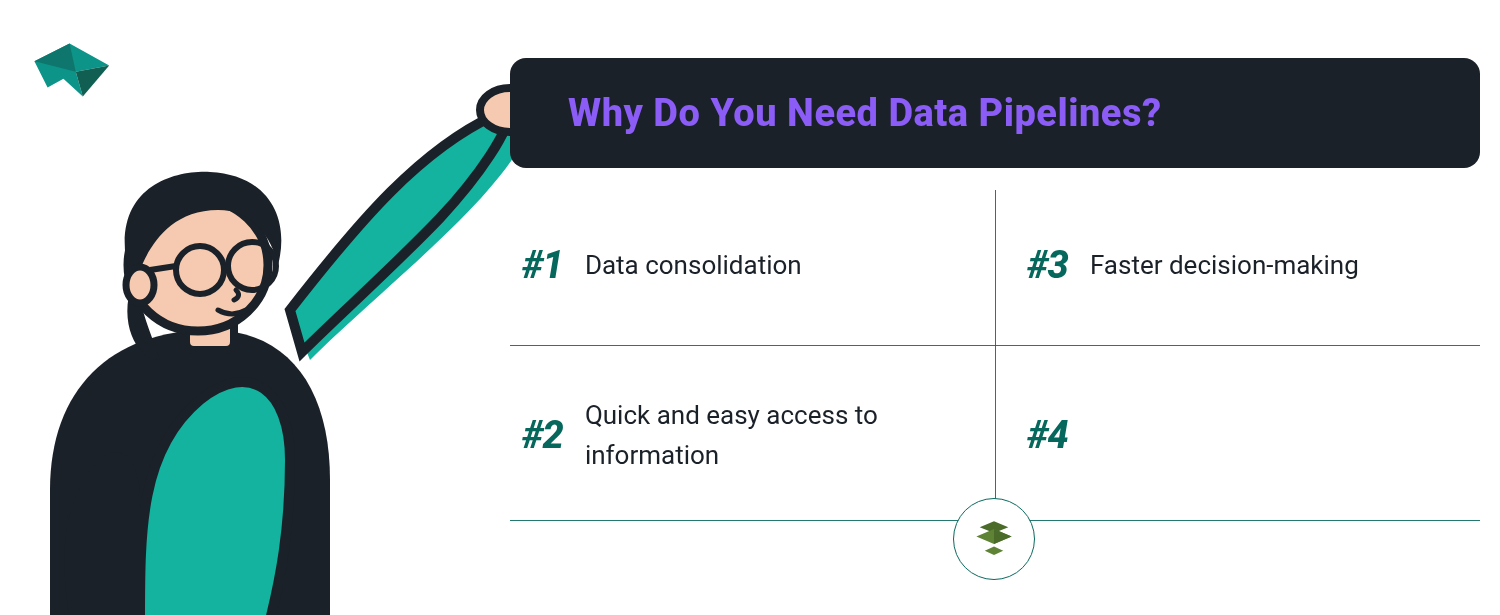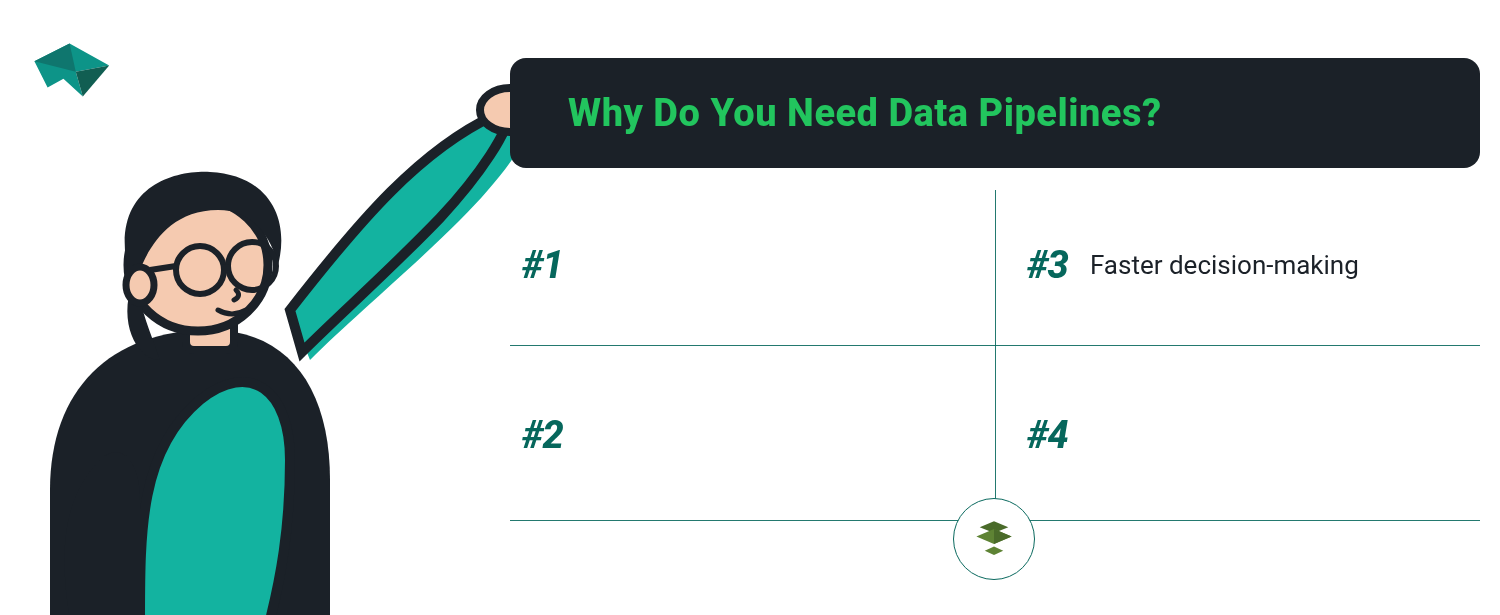--- a/index.html
+++ b/index.html
@@ -8,21 +8,21 @@
 
   
   .logo { position: absolute; top: 34px; left: 30px; width: 88px; height: 72px; }
 
   
   .titlebar {
     position: absolute; top: 58px; left: 510px; width: 970px; height: 110px;
     background: #1b2128; border-radius: 16px; display: flex; align-items: center;
     padding-left: 58px;
   }
-  .titlebar h1 { color: #22c55e; font-weight: 800; font-size: 38px; letter-spacing: 0.5px; }
+  .titlebar h1 { color: #8b5cf6; font-weight: 800; font-size: 38px; letter-spacing: 0.5px; }
 
   
   .grid {
     position: absolute; top: 190px; left: 510px; width: 970px; height: 340px;
   }
   .grid-inner { position: relative; width: 100%; height: 100%; }
   .cell {
     position: absolute; display: flex; align-items: center; gap: 22px;
     padding-left: 12px; padding-right: 20px;
   }
@@ -101,23 +101,25 @@
   </div>
 
   <div class="grid">
     <div class="grid-inner">
       <div class="vline"></div>
       <div class="hline h1"></div>
       <div class="hline h2"></div>
 
       <div class="cell c1">
         <span class="num">#1</span>
+        <span class="txt">Data consolidation</span>
       </div>
       <div class="cell c2">
         <span class="num">#2</span>
+        <span class="txt">Quick and easy access to information</span>
       </div>
       <div class="cell c3">
         <span class="num">#3</span>
         <span class="txt">Faster decision-making</span>
       </div>
       <div class="cell c4">
         <span class="num">#4</span>
       </div>
     </div>
   </div>

